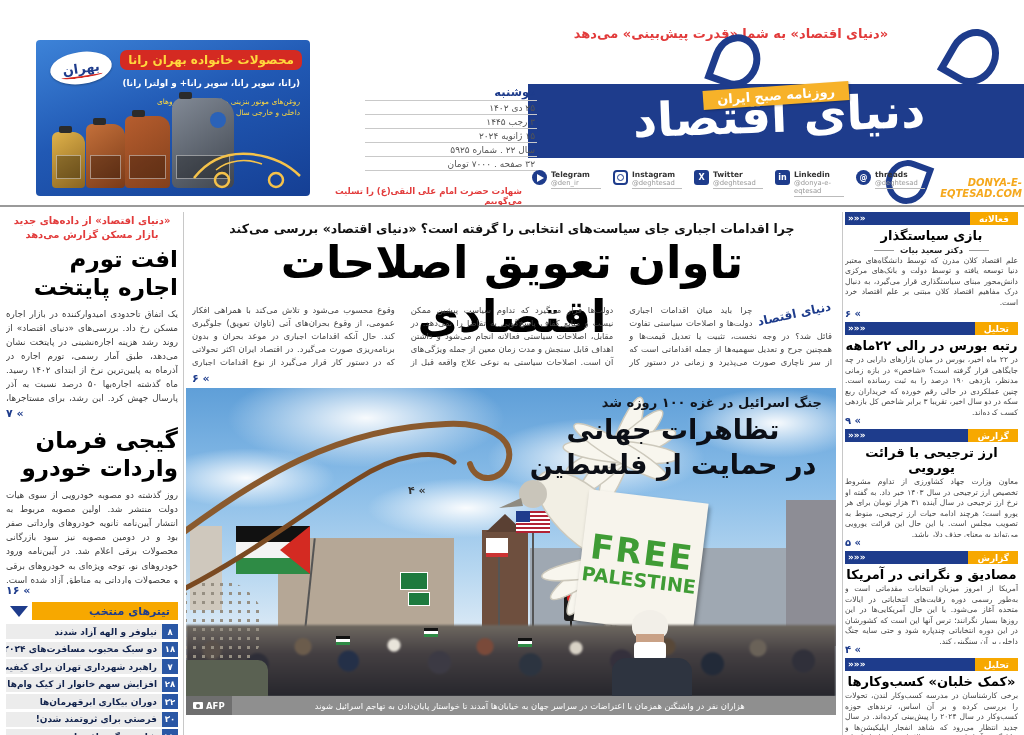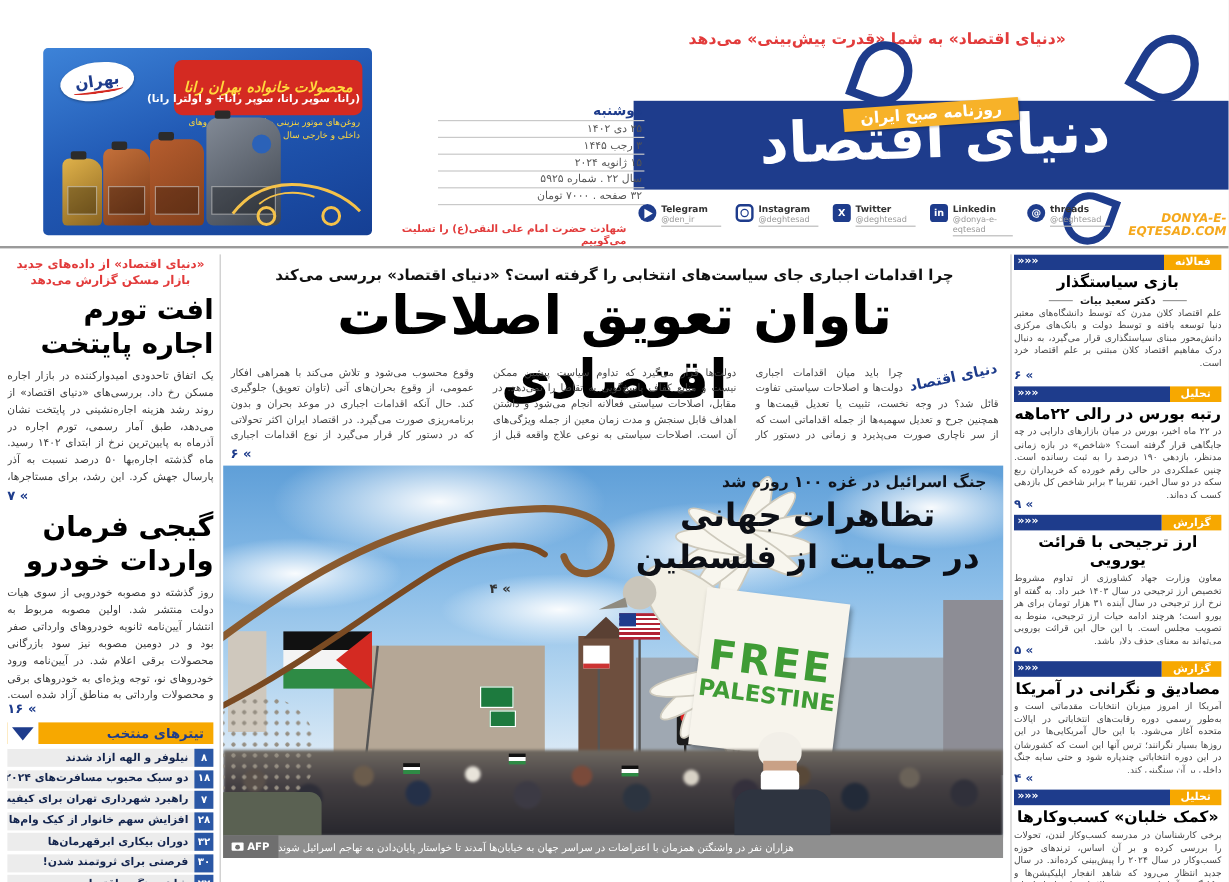--- a/index.html
+++ b/index.html
@@ -39,21 +39,21 @@
 
   
   .ad{left:36px;top:40px;width:274px;height:156px;border-radius:4px;overflow:hidden;
       background:linear-gradient(160deg,#3d83d8 0%,#2159b4 45%,#153f94 100%);}
   .ad-logo{position:absolute;left:14px;top:12px;width:62px;height:32px;background:#fff;border-radius:50%;
            display:flex;align-items:center;justify-content:center;color:#1e3c8c;font-weight:bold;font-size:13px;
            transform:rotate(-8deg);box-shadow:0 1px 2px rgba(0,0,0,.3);}
   .ad-logo::after{content:'';position:absolute;bottom:6px;left:10px;right:10px;height:3px;
            border-bottom:2px solid #d42a22;border-radius:50%;}
   .ad-title{position:absolute;right:8px;top:10px;background:#d42a22;color:#ffd83d;font-weight:bold;font-size:12px;
-            padding:16px 8px;border-radius:7px;direction:rtl;font-style:italic;}
+            padding:3px 8px;border-radius:7px;direction:rtl;}
   .ad-sub{position:absolute;right:10px;top:38px;color:#fff;font-size:8.8px;font-weight:bold;direction:rtl;}
   .ad-note{position:absolute;right:10px;top:56px;width:160px;color:#ffd83d;font-size:7.4px;line-height:1.55;
            text-align:right;direction:rtl;}
   .jug{position:absolute;bottom:8px;border-radius:6px 12px 4px 4px;}
   .jug .lbl{position:absolute;bottom:9px;left:4px;right:4px;height:22px;background:rgba(0,0,0,.28);
             border:1px solid rgba(255,255,255,.45);}
   .jug::after{content:'';position:absolute;top:-6px;left:7px;width:13px;height:7px;background:#2b2b2b;border-radius:2px;}
   .j1{left:16px;width:33px;height:56px;background:linear-gradient(145deg,#e0b24a,#8a6420);}
   .j2{left:50px;width:39px;height:64px;background:linear-gradient(145deg,#c4703a,#7a3a18);}
   .j3{left:89px;width:45px;height:72px;background:linear-gradient(145deg,#b65d2e,#83401c);}
@@ -150,21 +150,21 @@
   .protester .hat{position:absolute;left:28px;top:0;width:36px;height:30px;background:#f2efe8;border-radius:50% 50% 40% 40%;}
   .protester .face{position:absolute;left:32px;top:24px;width:28px;height:20px;background:#c9a186;}
   .protester .mask{position:absolute;left:30px;top:32px;width:32px;height:18px;background:#fff;border-radius:4px;}
   .protester .bodyp{position:absolute;left:8px;top:48px;width:80px;height:60px;background:#2e3440;border-radius:14px 14px 0 0;}
   .ph-kick{right:14px;top:7px;font-size:13px;font-weight:bold;color:#10141c;direction:rtl;position:absolute;}
   .ph-head{right:8px;top:24px;width:310px;text-align:center;font-size:27px;font-weight:bold;color:#0c0f16;
            line-height:1.3;direction:rtl;position:absolute;}
   .ph-mark{position:absolute;left:222px;top:96px;color:#333;font-weight:bold;font-size:11px;direction:ltr;}
   .caption{position:absolute;left:0;bottom:0;width:650px;height:19px;background:#8f8f8f;display:flex;
            align-items:center;direction:rtl;}
-  .cap-txt{flex:1;color:#fff;font-size:8.4px;text-align:left;padding-right:8px;}
+  .cap-txt{flex:1;color:#fff;font-size:8.4px;text-align:center;padding-right:8px;}
   .credit{background:#6f6f6f;height:19px;display:flex;align-items:center;gap:3px;padding:0 7px;direction:ltr;}
   .cam{width:10px;height:7px;background:#fff;border-radius:1px;position:relative;}
   .cam::after{content:'';position:absolute;left:3px;top:1.5px;width:4px;height:4px;background:#6f6f6f;border-radius:50%;}
   .credit span{color:#fff;font-size:8.5px;font-weight:bold;}
 
   
   .sidebar{left:845px;top:212px;width:173px;height:523px;overflow:hidden;}
   .sec{margin-bottom:3px;}
   .sec-head{display:flex;direction:rtl;height:13px;align-items:stretch;margin-bottom:3px;}
   .tag{background:#f7a800;color:#fff;font-size:9px;font-weight:bold;padding:0 9px;display:flex;align-items:center;}

